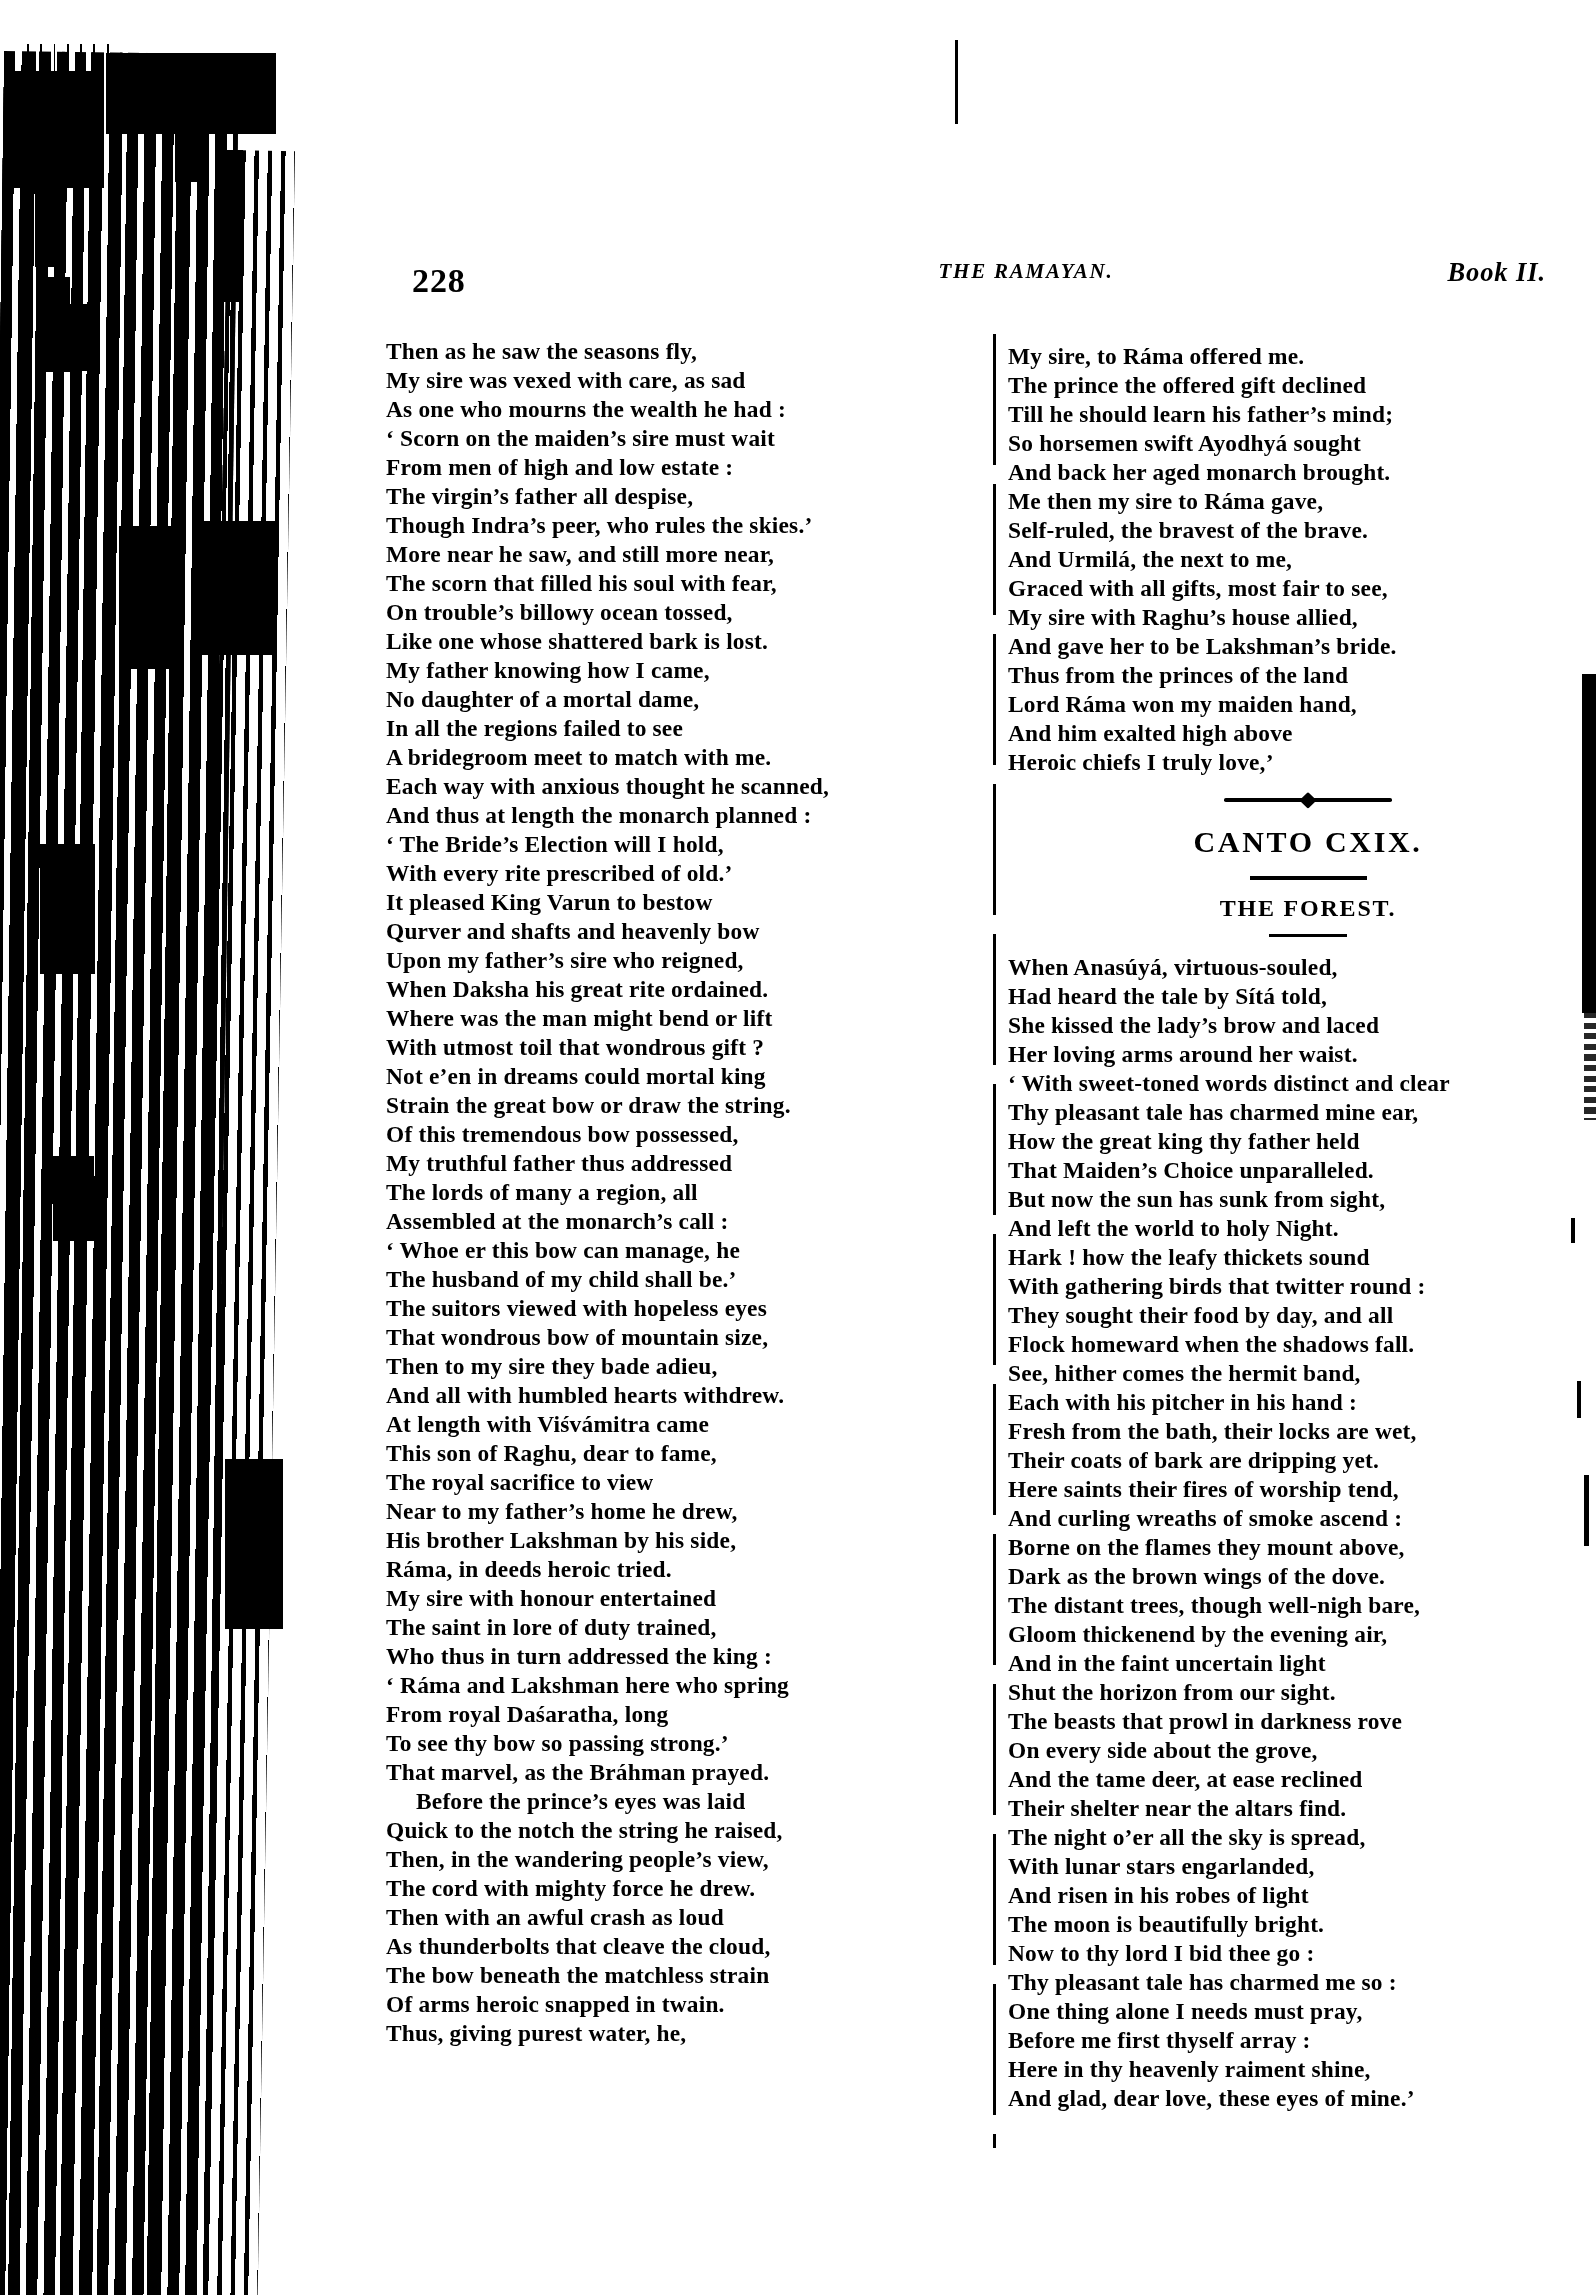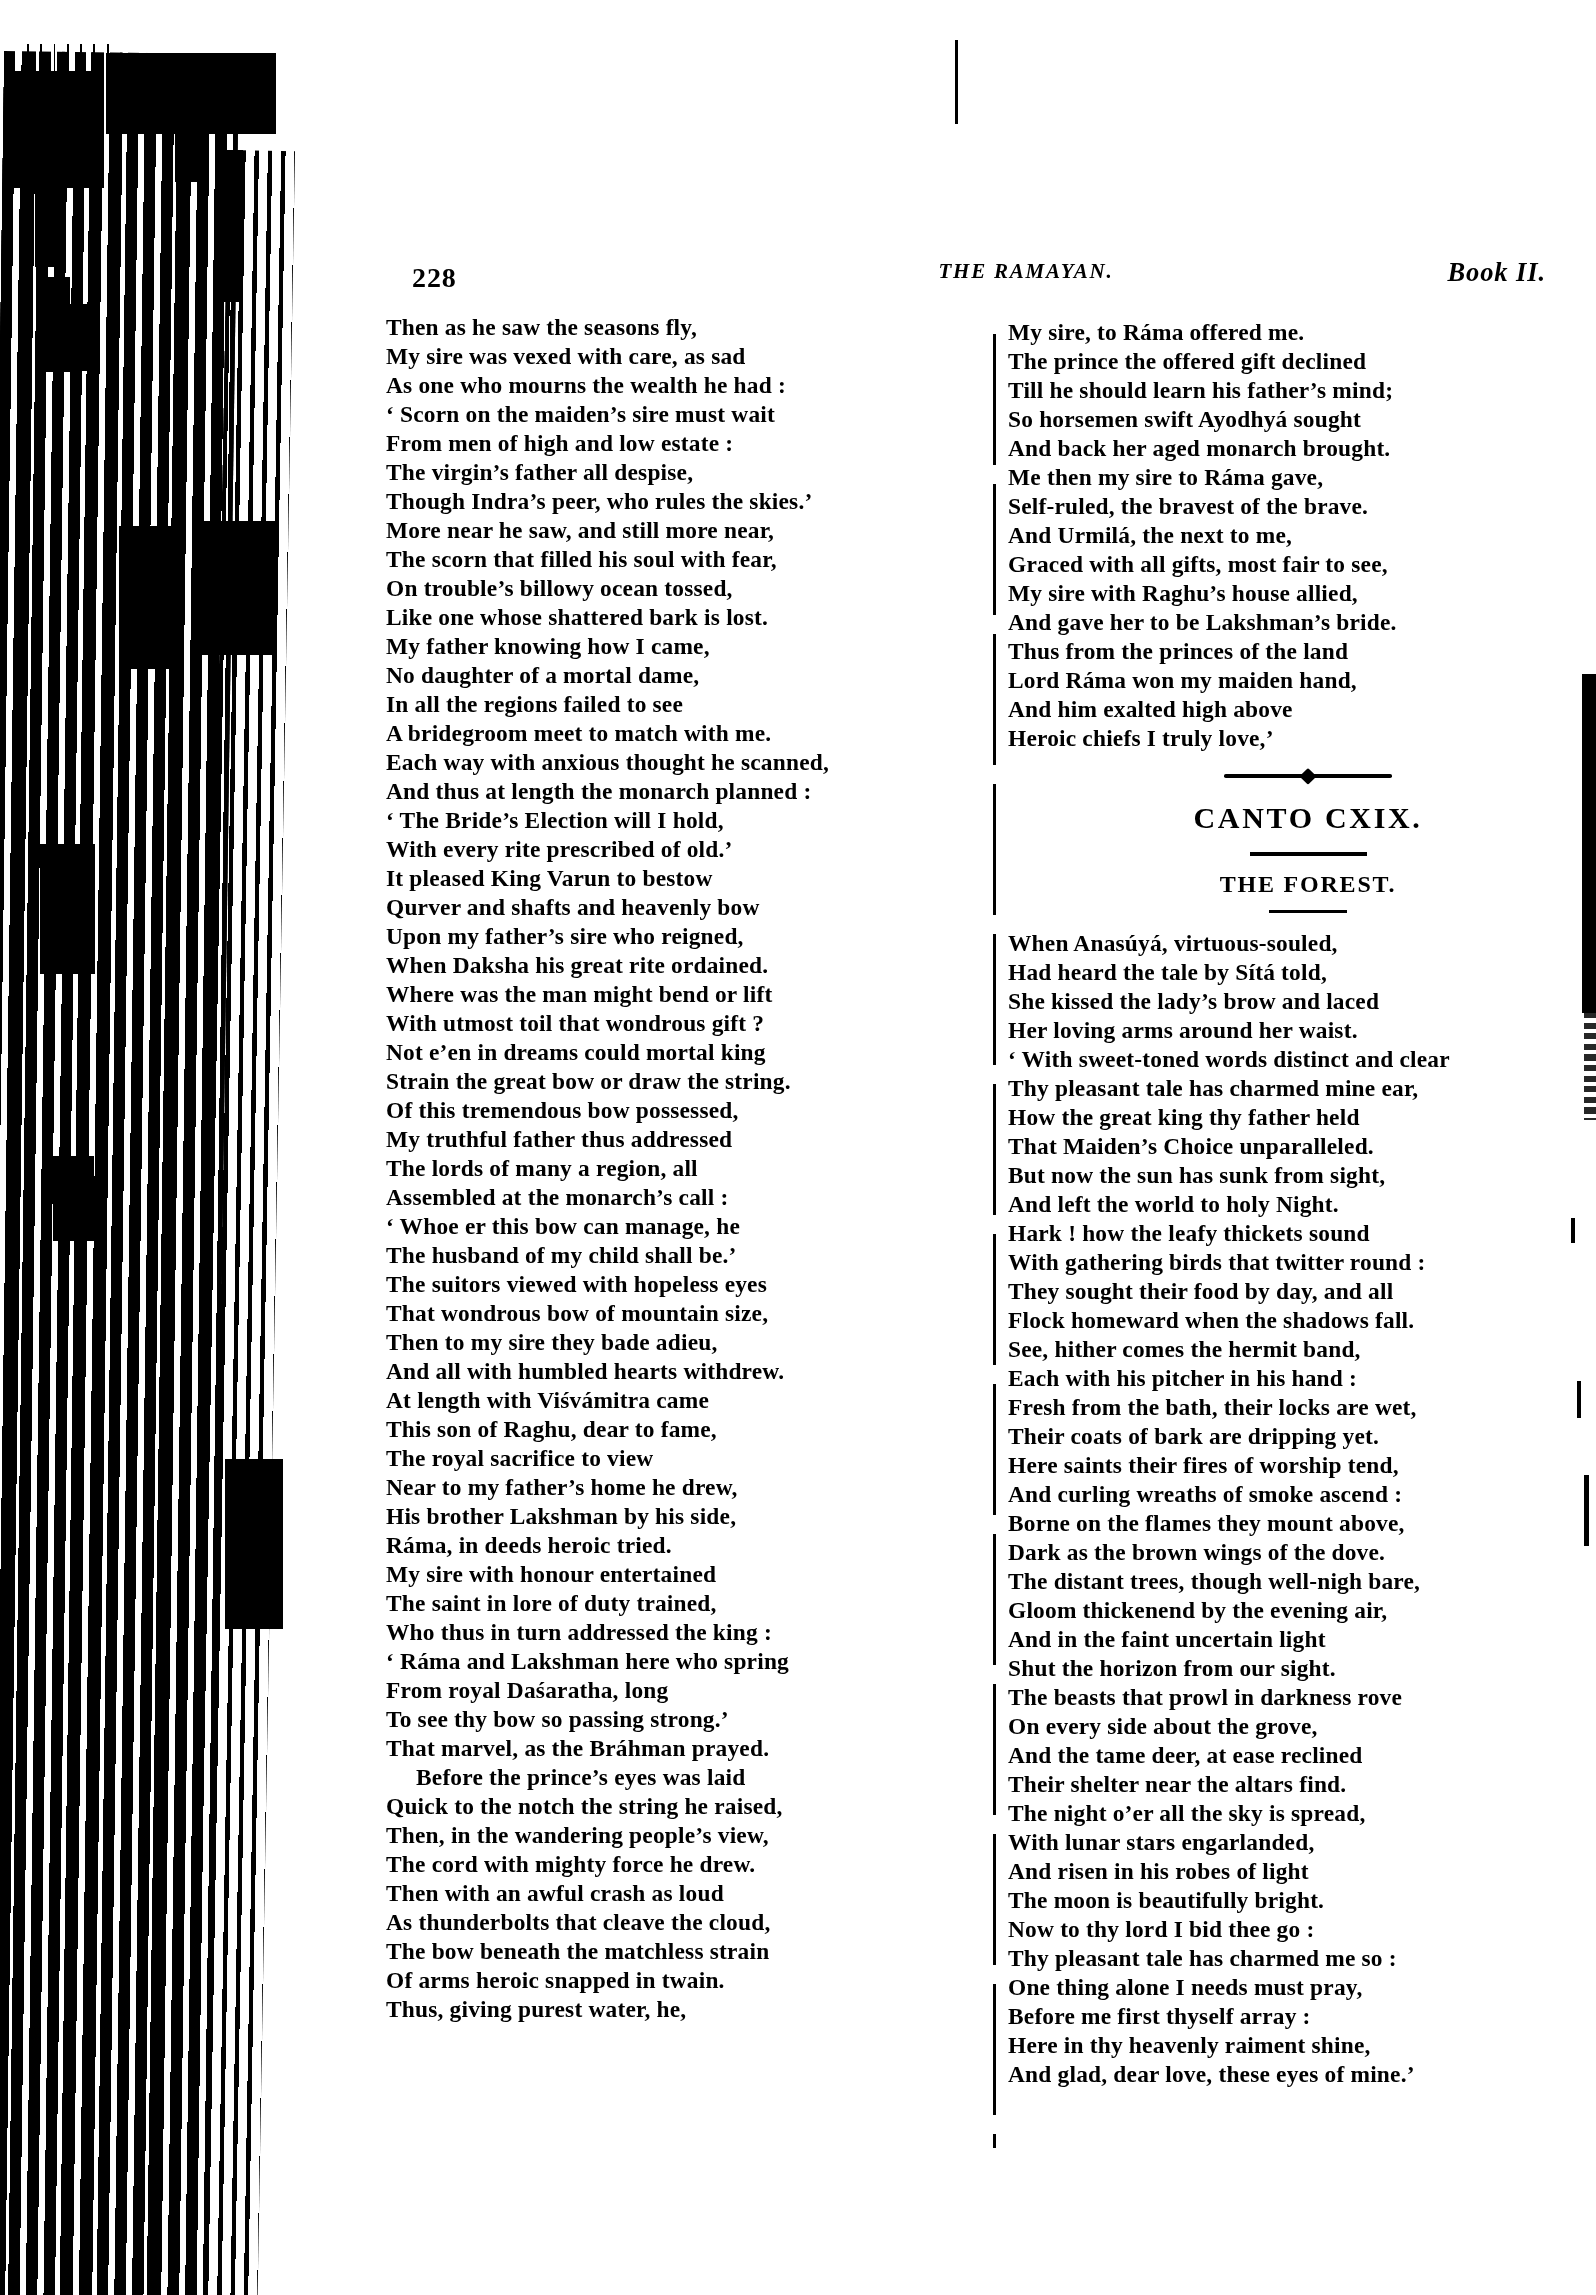--- a/index.html
+++ b/index.html
@@ -7,32 +7,32 @@
     position:relative;
     width:1597px;height:2295px;
     background:#ffffff;
     overflow:hidden;
     font-family:"Liberation Serif","DejaVu Serif",serif;
     color:#000;
   }
   
   .hdr-num{
     position:absolute;left:412px;top:262px;
-    font-size:28px;font-weight:bold;letter-spacing:0.9px;
+    font-size:34px;font-weight:bold;letter-spacing:0.9px;
   }
   .hdr-title{
     position:absolute;left:1026px;top:259px;transform:translateX(-50%);
     font-size:21px;font-weight:bold;font-style:italic;letter-spacing:1.8px;
   }
   .hdr-book{
     position:absolute;right:51px;top:257px;
     font-size:26.5px;font-weight:bold;font-style:italic;letter-spacing:0.9px;
   }
   
-  .col{position:absolute;width:600px;}
+  .col{position:absolute;width:600px;margin-top:24px;}
   .col-left{left:386px;top:313px;}
   .col-right{left:1008px;top:318px;}
   .poem-line{
     font-size:23.4px;line-height:29px;font-weight:bold;
     letter-spacing:0.2px;white-space:nowrap;
   }
   .poem-line.indent{padding-left:30px;}
   
   .ornament{
     position:relative;width:168px;height:3.5px;background:#000;

